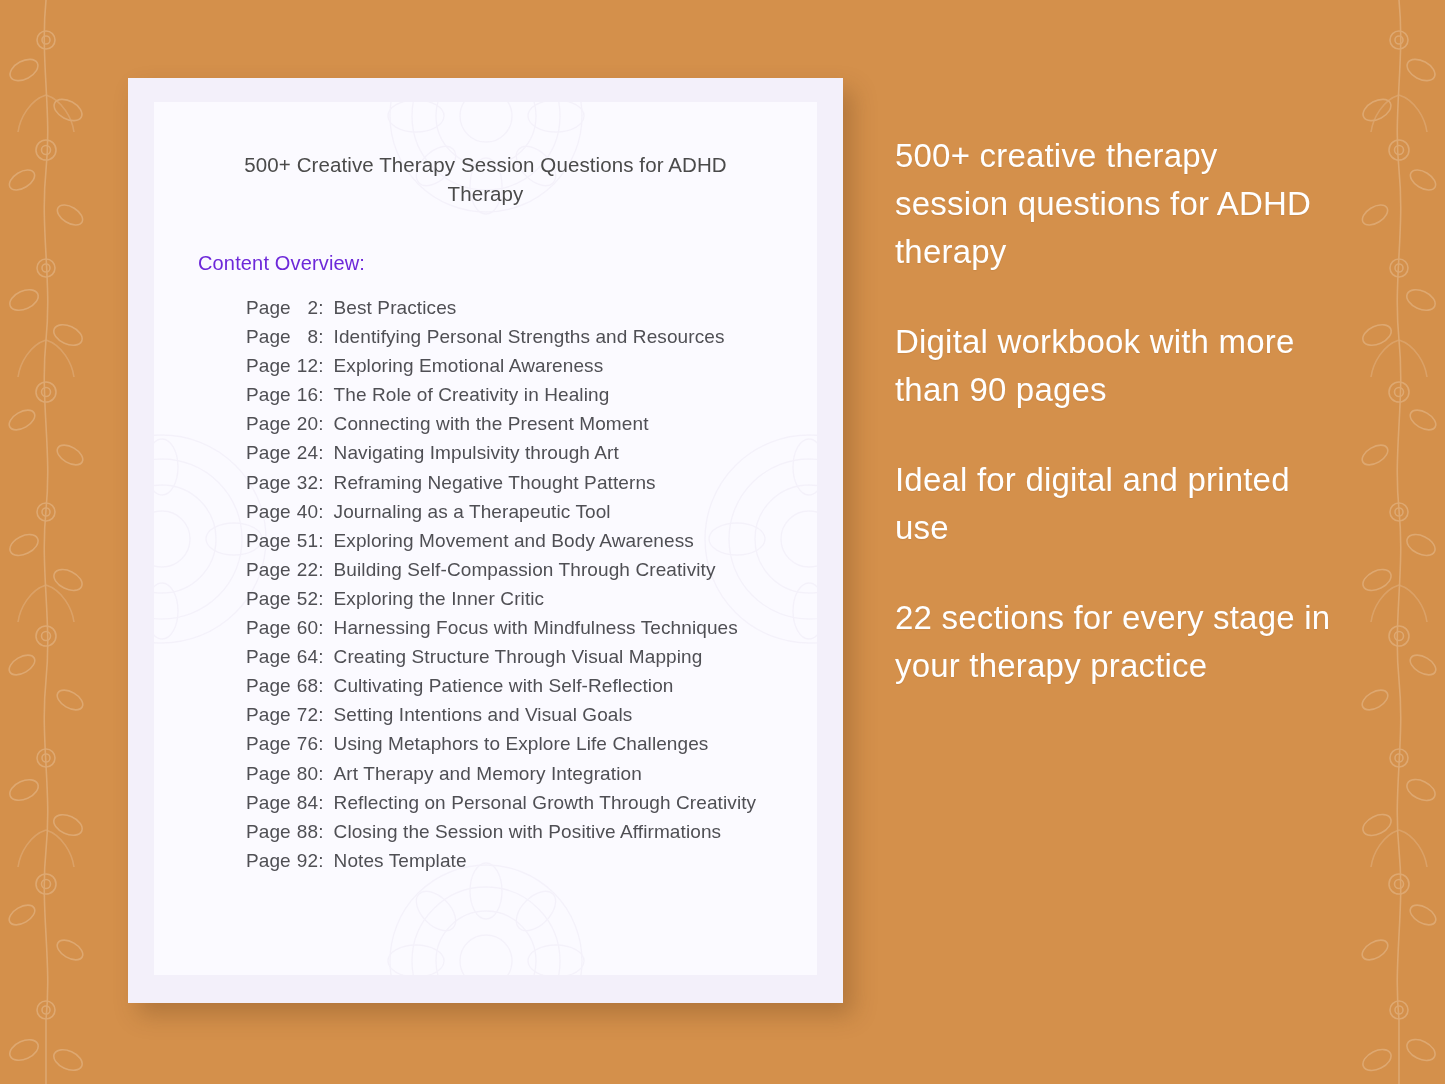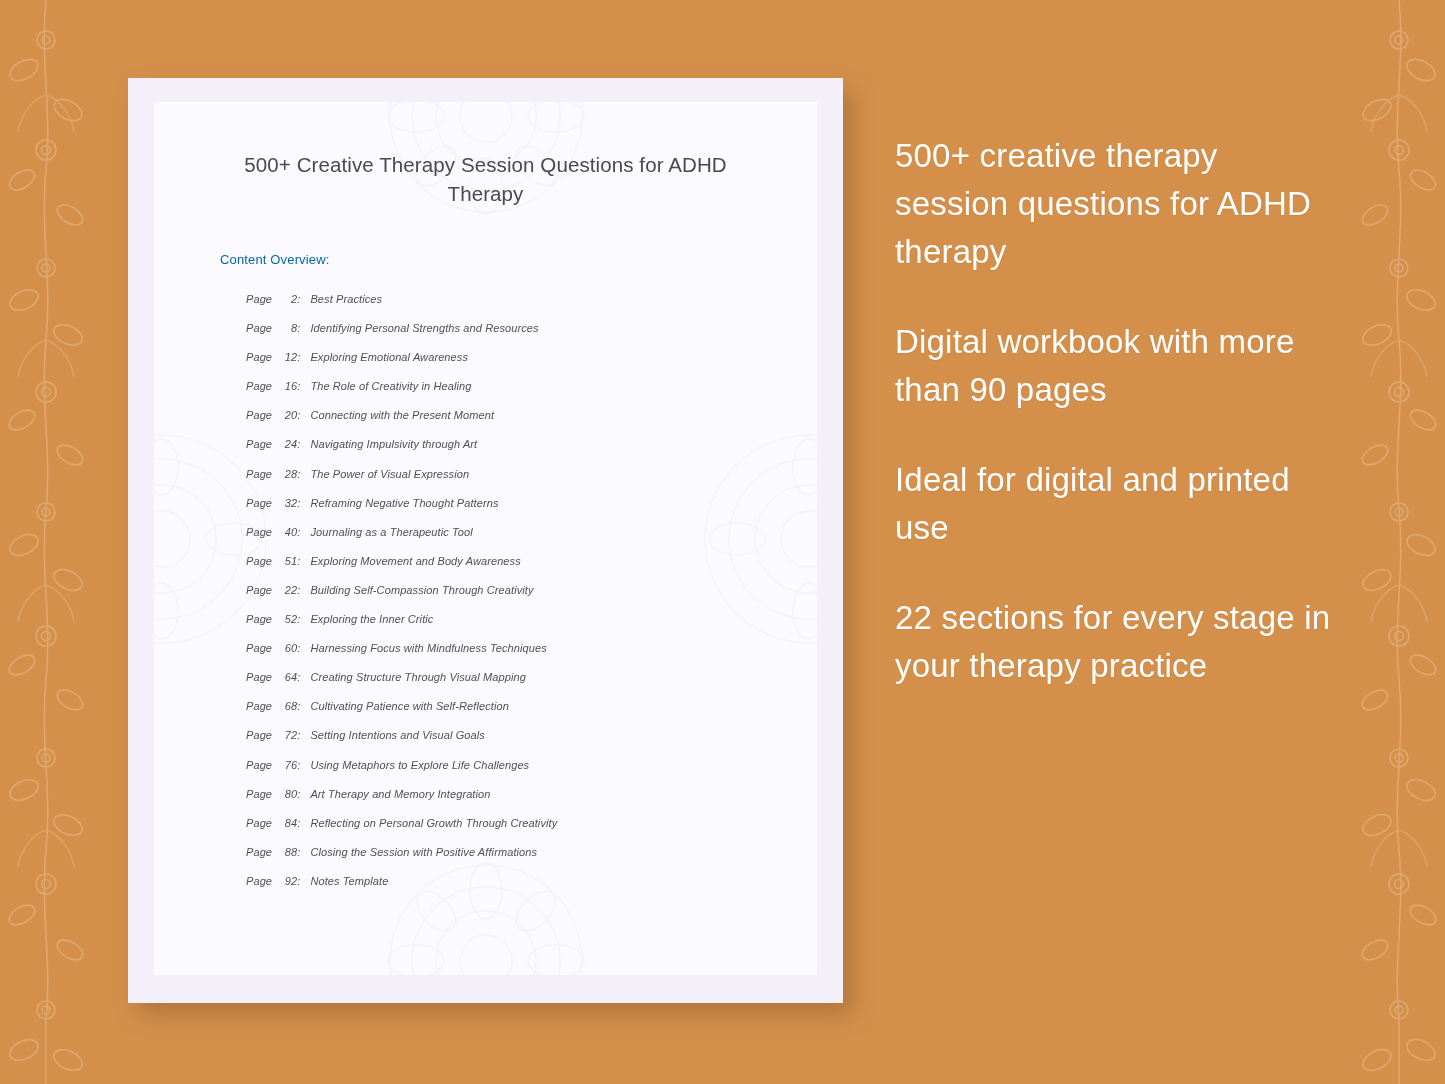--- a/index.html
+++ b/index.html
@@ -68,37 +68,35 @@
     line-height: 29px;
     color: #4a4a4a;
     text-align: center;
     font-weight: 400;
     letter-spacing: 0.1px;
     max-width: 560px;
     margin: 0 auto;
   }
   .overview-label {
     margin-top: 44px;
-    margin-left: 22px;
-    font-size: 13px;
-    color: #0369a1;
+    font-size: 20px;
+    color: #6d28d9;
     letter-spacing: 0.15px;
   }
   .toc {
     margin-top: 18px;
     margin-left: 48px;
     list-style: none;
   }
   .toc-item {
-    font-size: 11px;
+    font-size: 19px;
     color: #4f4f54;
     line-height: 29.1px;
     white-space: nowrap;
     letter-spacing: 0.1px;
-    font-style: italic;
   }
   .toc-pagelabel { display: inline-block; }
   .toc-pagenum {
     display: inline-block;
     width: 22px;
     text-align: right;
   }
   .toc-sep { display: inline-block; width: 10px; }
 
   
@@ -305,21 +303,20 @@
     <div class="doc-content">
       <div class="doc-title">500+ Creative Therapy Session Questions for ADHD Therapy</div>
       <div class="overview-label">Content Overview:</div>
       <ul class="toc" id="toc-list">
           <li class="toc-item"><span class="toc-pagelabel">Page</span> <span class="toc-pagenum">2</span><span>:</span><span class="toc-sep"></span><span>Best Practices</span></li>
           <li class="toc-item"><span class="toc-pagelabel">Page</span> <span class="toc-pagenum">8</span><span>:</span><span class="toc-sep"></span><span>Identifying Personal Strengths and Resources</span></li>
           <li class="toc-item"><span class="toc-pagelabel">Page</span> <span class="toc-pagenum">12</span><span>:</span><span class="toc-sep"></span><span>Exploring Emotional Awareness</span></li>
           <li class="toc-item"><span class="toc-pagelabel">Page</span> <span class="toc-pagenum">16</span><span>:</span><span class="toc-sep"></span><span>The Role of Creativity in Healing</span></li>
           <li class="toc-item"><span class="toc-pagelabel">Page</span> <span class="toc-pagenum">20</span><span>:</span><span class="toc-sep"></span><span>Connecting with the Present Moment</span></li>
           <li class="toc-item"><span class="toc-pagelabel">Page</span> <span class="toc-pagenum">24</span><span>:</span><span class="toc-sep"></span><span>Navigating Impulsivity through Art</span></li>
-          <li class="toc-item"><span class="toc-pagelabel">Page</span> <span class="toc-pagenum">28</span><span>:</span><span class="toc-sep"></span><span>The Power of Visual Expression</span></li>
           <li class="toc-item"><span class="toc-pagelabel">Page</span> <span class="toc-pagenum">32</span><span>:</span><span class="toc-sep"></span><span>Reframing Negative Thought Patterns</span></li>
           <li class="toc-item"><span class="toc-pagelabel">Page</span> <span class="toc-pagenum">40</span><span>:</span><span class="toc-sep"></span><span>Journaling as a Therapeutic Tool</span></li>
           <li class="toc-item"><span class="toc-pagelabel">Page</span> <span class="toc-pagenum">51</span><span>:</span><span class="toc-sep"></span><span>Exploring Movement and Body Awareness</span></li>
           <li class="toc-item"><span class="toc-pagelabel">Page</span> <span class="toc-pagenum">22</span><span>:</span><span class="toc-sep"></span><span>Building Self-Compassion Through Creativity</span></li>
           <li class="toc-item"><span class="toc-pagelabel">Page</span> <span class="toc-pagenum">52</span><span>:</span><span class="toc-sep"></span><span>Exploring the Inner Critic</span></li>
           <li class="toc-item"><span class="toc-pagelabel">Page</span> <span class="toc-pagenum">60</span><span>:</span><span class="toc-sep"></span><span>Harnessing Focus with Mindfulness Techniques</span></li>
           <li class="toc-item"><span class="toc-pagelabel">Page</span> <span class="toc-pagenum">64</span><span>:</span><span class="toc-sep"></span><span>Creating Structure Through Visual Mapping</span></li>
           <li class="toc-item"><span class="toc-pagelabel">Page</span> <span class="toc-pagenum">68</span><span>:</span><span class="toc-sep"></span><span>Cultivating Patience with Self-Reflection</span></li>
           <li class="toc-item"><span class="toc-pagelabel">Page</span> <span class="toc-pagenum">72</span><span>:</span><span class="toc-sep"></span><span>Setting Intentions and Visual Goals</span></li>
           <li class="toc-item"><span class="toc-pagelabel">Page</span> <span class="toc-pagenum">76</span><span>:</span><span class="toc-sep"></span><span>Using Metaphors to Explore Life Challenges</span></li>

